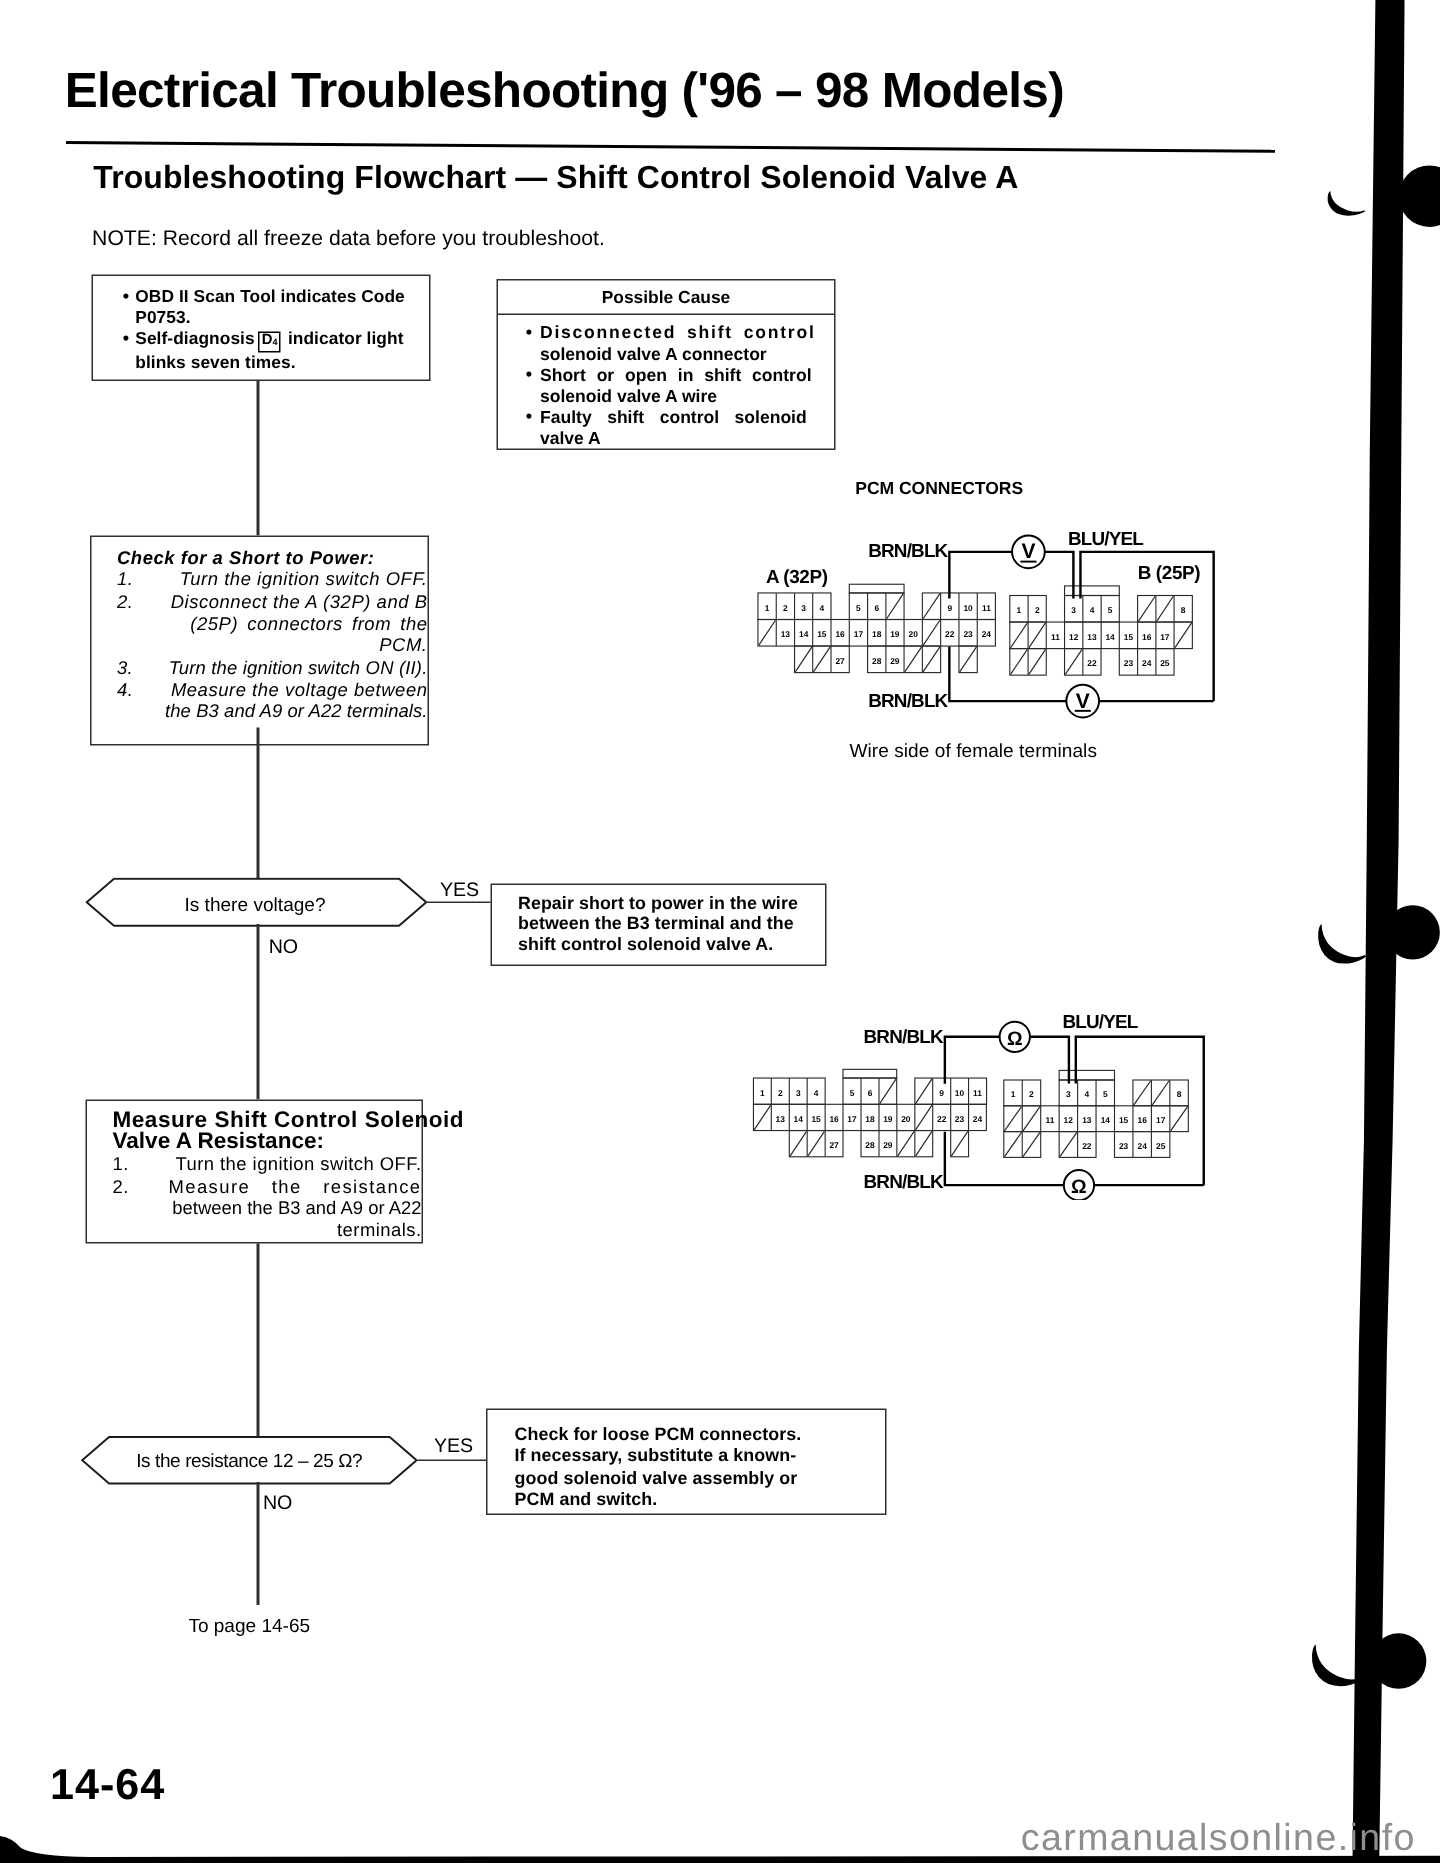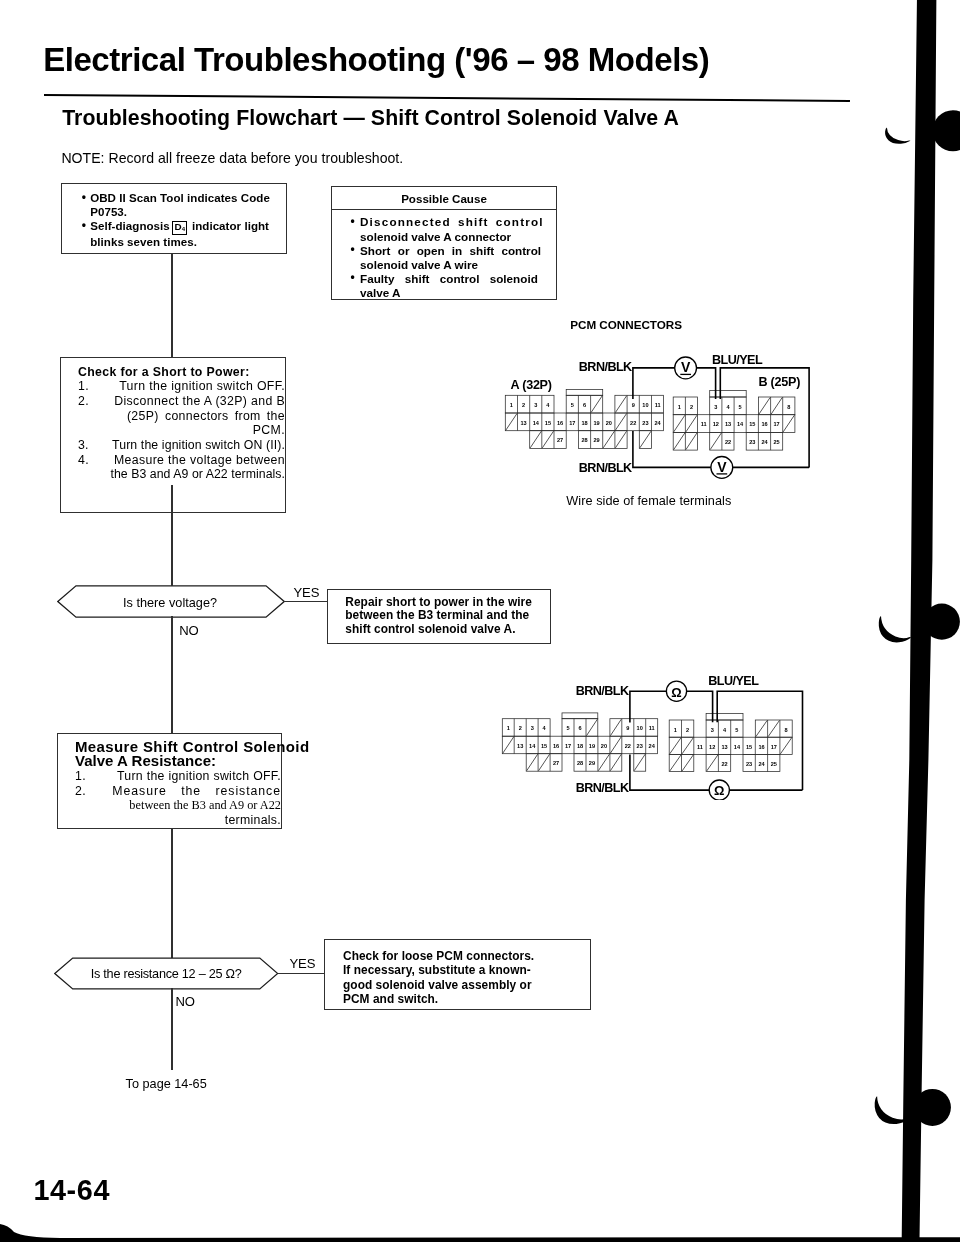--- a/index.html
+++ b/index.html
@@ -49,40 +49,40 @@
   #cause-head{text-align:center;font-size:11.6px;font-weight:bold;padding-top:4.5px;}
   #cause-rule{height:1.3px;background:#303030;margin-top:4.2px;}
   #cause-body{padding:5.5px 0 0 18.5px;line-height:14.05px;font-size:11.7px;}
   #cause-body .bl .bx{padding-left:9.5px;}
   #cause-body .sp{letter-spacing:1.18px;word-spacing:2.8px;}
   #cause-body .sp2c{word-spacing:4.0px;}
   #cause-body .sp3c{word-spacing:7.1px;}
 
   #c1{left:171.3px;top:254px;height:103px;}
 
-  #box-short{left:60px;top:357px;width:226px;height:156px;
-             font-size:12.3px;line-height:14.7px;padding:6.5px 0 0 17px;letter-spacing:0.36px;}
+  #box-short{left:60px;top:357px;width:226px;height:140px;
+             font-size:12.3px;line-height:14.7px;padding:6.5px 0 0 17px;letter-spacing:0.36px;font-style:italic;}
   #box-short .nl .t{padding-left:20.5px;}
   #c2{left:171.3px;top:485px;height:101px;}
 
   #hex1{left:57px;top:585px;}
   #hex1-lbl{left:57px;top:595.5px;width:226px;text-align:center;font-size:12.7px;letter-spacing:0.02px;}
   #c3{left:283px;top:601px;width:45px;}
   #yes1{left:293.4px;top:585.5px;font-size:13.1px;letter-spacing:-0.1px;line-height:13px;}
   #no1{left:179.2px;top:623.5px;font-size:13.1px;letter-spacing:-0.1px;line-height:13px;}
   #box-repair{left:327px;top:576px;width:224.2px;height:55px;
               font-size:11.9px;line-height:13.9px;padding:5.5px 0 0 17.3px;letter-spacing:0.05px;margin-top:13px;}
 
   #c4{left:171.3px;top:616px;height:117px;}
   #box-measure{left:57px;top:733px;width:225px;height:96px;
                font-size:12.3px;line-height:14.7px;padding:5.5px 0 0 17px;letter-spacing:0.3px;}
   #box-measure .bold{font-size:15px;letter-spacing:0.02px;}
   #box-measure .bold .sp{letter-spacing:0.37px;word-spacing:0px;}
   #box-measure .wsp{letter-spacing:0.95px;word-spacing:10px;}
-  #box-measure .tight3{letter-spacing:0.0px;font-family:Liberation Serif, serif;}
+  #box-measure .tight3{letter-spacing:0.0px;}
   #box-measure .nl .t{padding-left:20.5px;}
   #c5{left:171.3px;top:829px;height:129px;}
 
   #hex2{left:53.9px;top:957.3px;width:224.5px;}
   #hex2-lbl{left:53.9px;top:967.3px;width:224.5px;text-align:center;font-size:12.7px;letter-spacing:-0.27px;}
   #c6{left:278px;top:973px;width:47px;}
   #yes2{left:289.4px;top:956.6px;font-size:13.1px;letter-spacing:-0.1px;line-height:13px;}
   #no2{left:175.4px;top:994.8px;font-size:13.1px;letter-spacing:-0.1px;line-height:13px;}
   #box-pcm{left:323.5px;top:938.5px;width:267px;height:71px;
            font-size:11.9px;line-height:14.25px;padding:9.5px 0 0 18.5px;letter-spacing:0.05px;}
@@ -514,13 +514,14 @@
     <circle cx="941.8" cy="621.6" r="18.1" fill="#000"></circle>
     <path d="M881.0 616.0 Q881.6 630.5 895.5 636.4 Q903.5 639.6 909.5 636.9 L911.3 637.4 Q906.0 641.5 899.0 642.3 Q888.5 643.2 883.0 636.6 Q878.2 630.6 878.8 622.4 Q879.2 617.0 881.0 616.0 Z" fill="#000"></path>
     <circle cx="932.4" cy="1107.4" r="18.5" fill="#000"></circle>
     <path d="M877.1 1096.3 Q877.7 1111.6 892.6 1117.8 Q901.2 1121.1 907.6 1118.3 L909.5 1118.8 Q903.8 1123.1 896.4 1124.0 Q885.1 1124.9 879.2 1118.0 Q874.1 1111.7 874.7 1103.1 Q875.2 1097.4 877.1 1096.3 Z" fill="#000"></path>
   </svg>
 
   <svg class="abs" id="bottom-band" width="960" height="30" viewBox="0 1212 960 30">
     <path d="M0 1224 Q8 1225 14 1232 Q24 1237.5 60 1238 L500 1237.6 L960 1237.2 L960 1243 L0 1243 Z" fill="#000"></path>
   </svg>
 
+  <div id="watermark">carmanualsonline.info</div>
 </div>
 
 </body></html>

